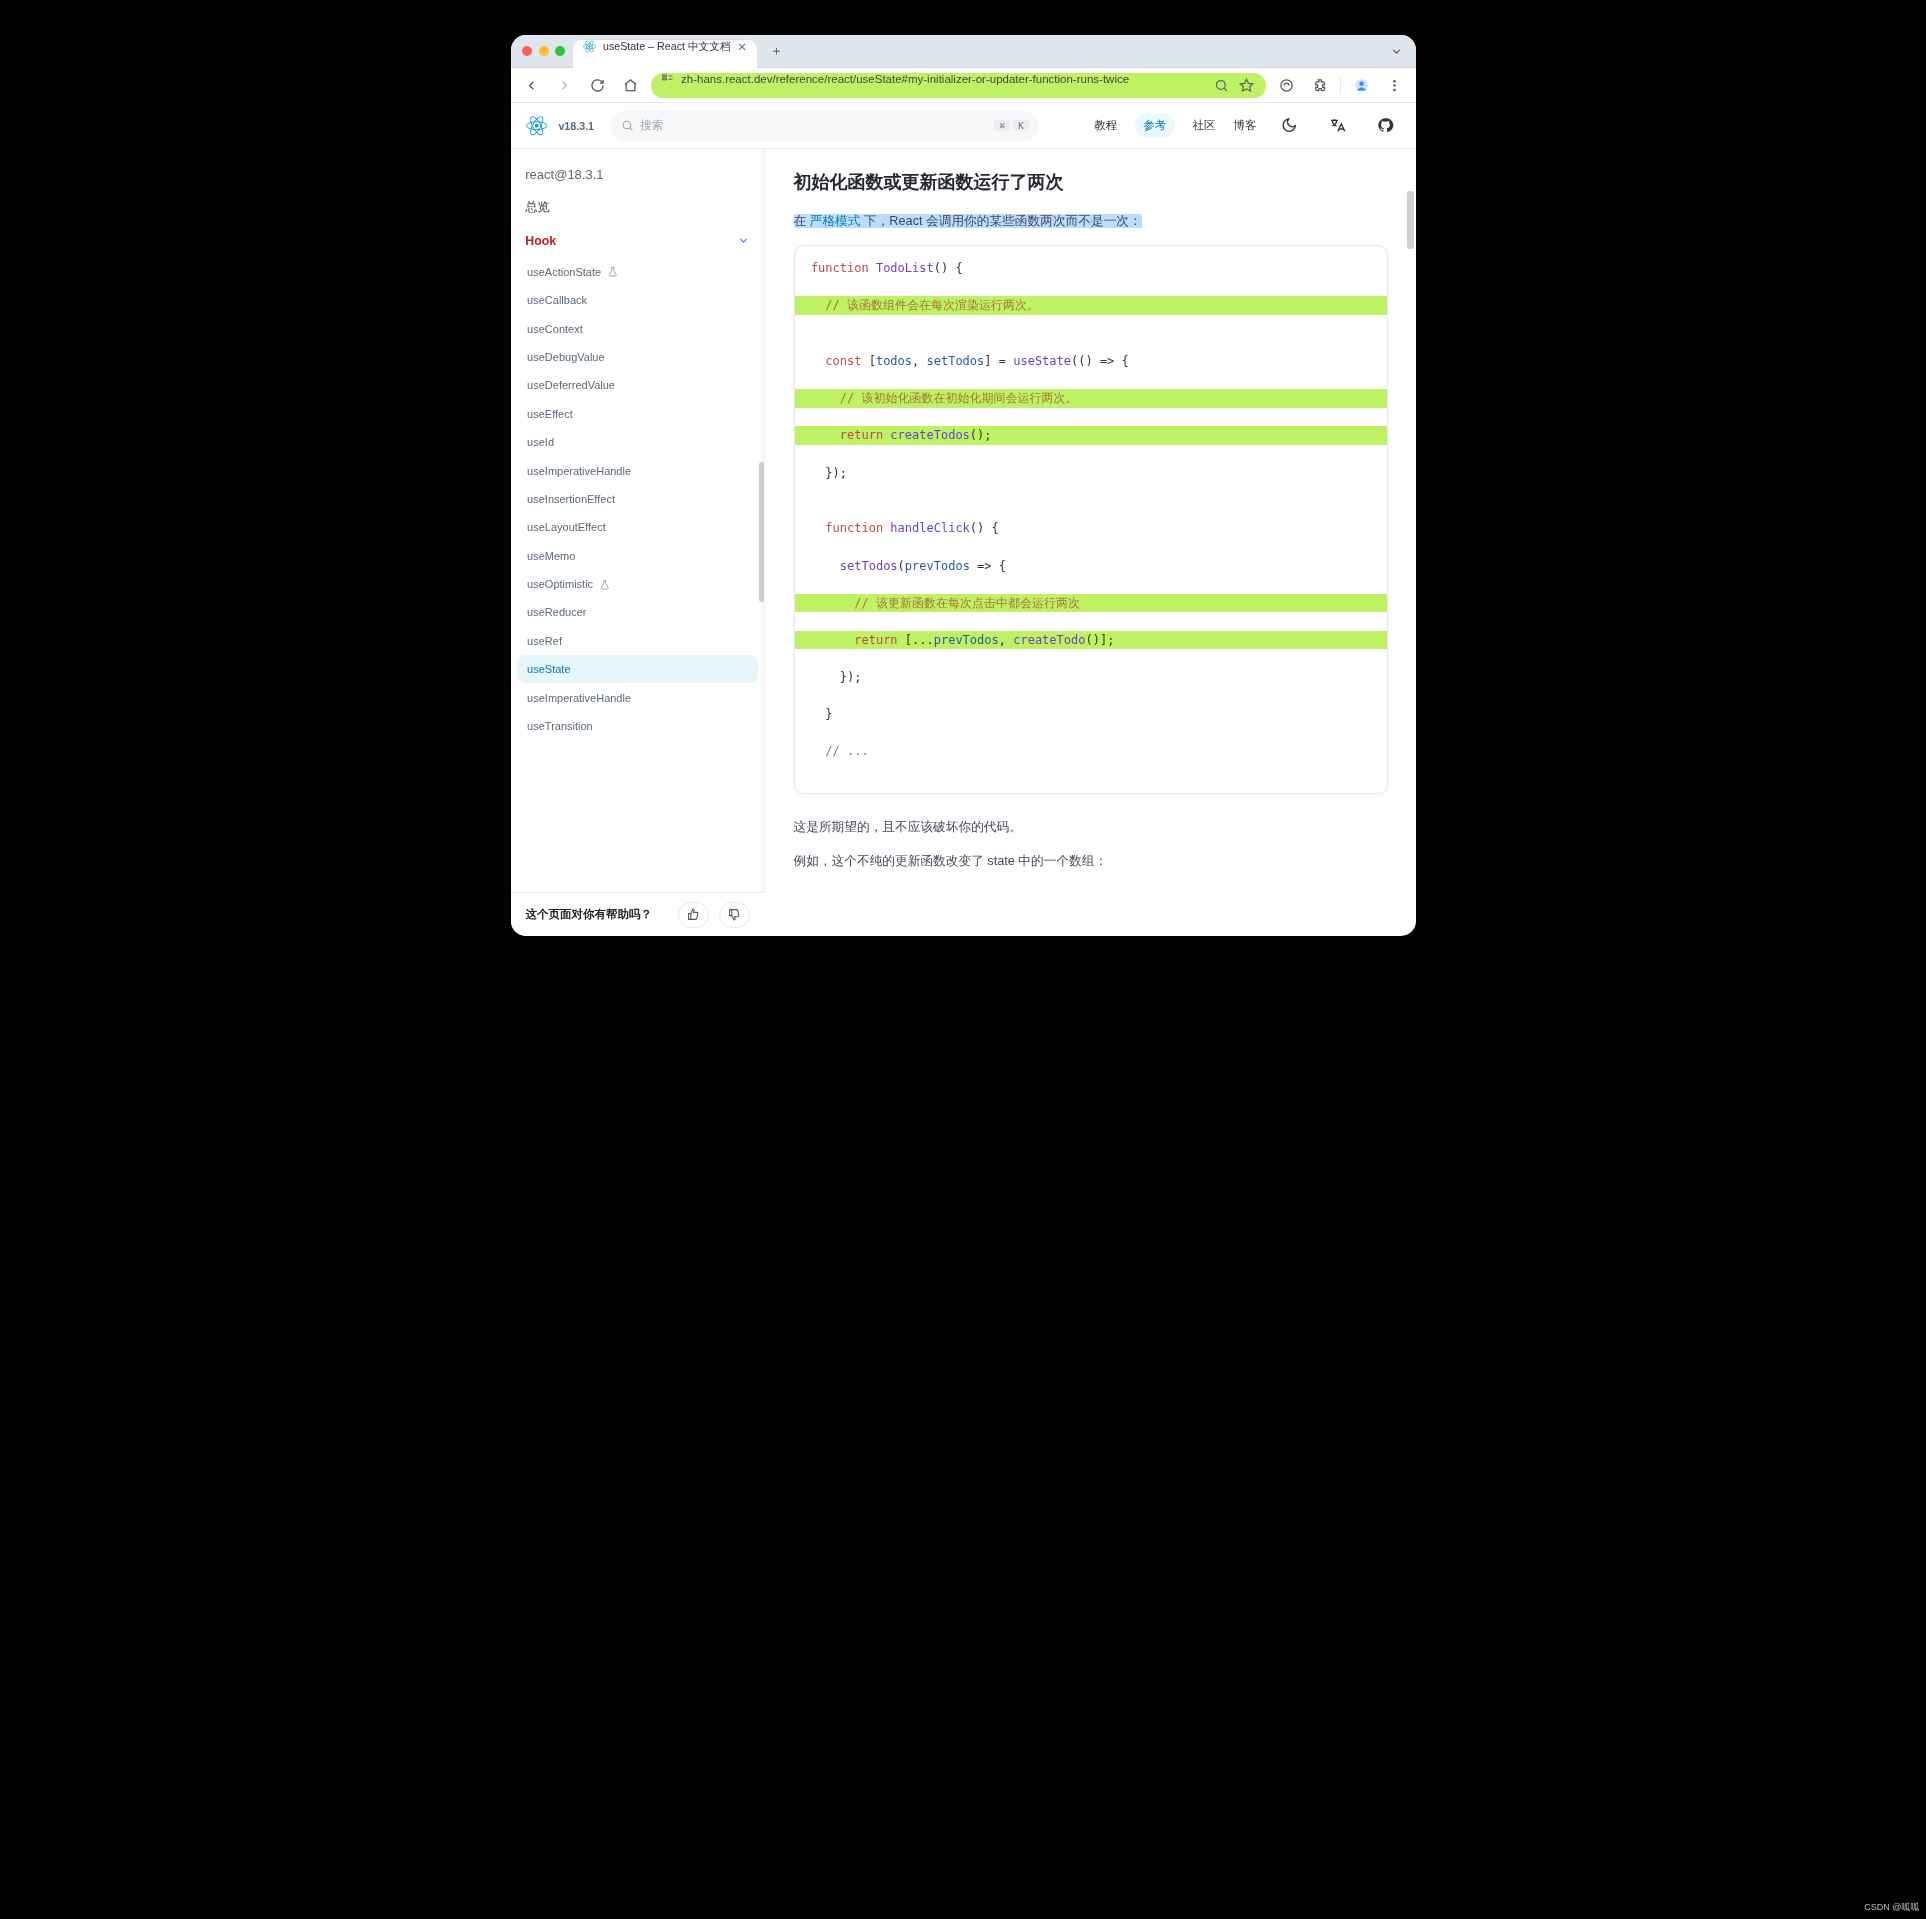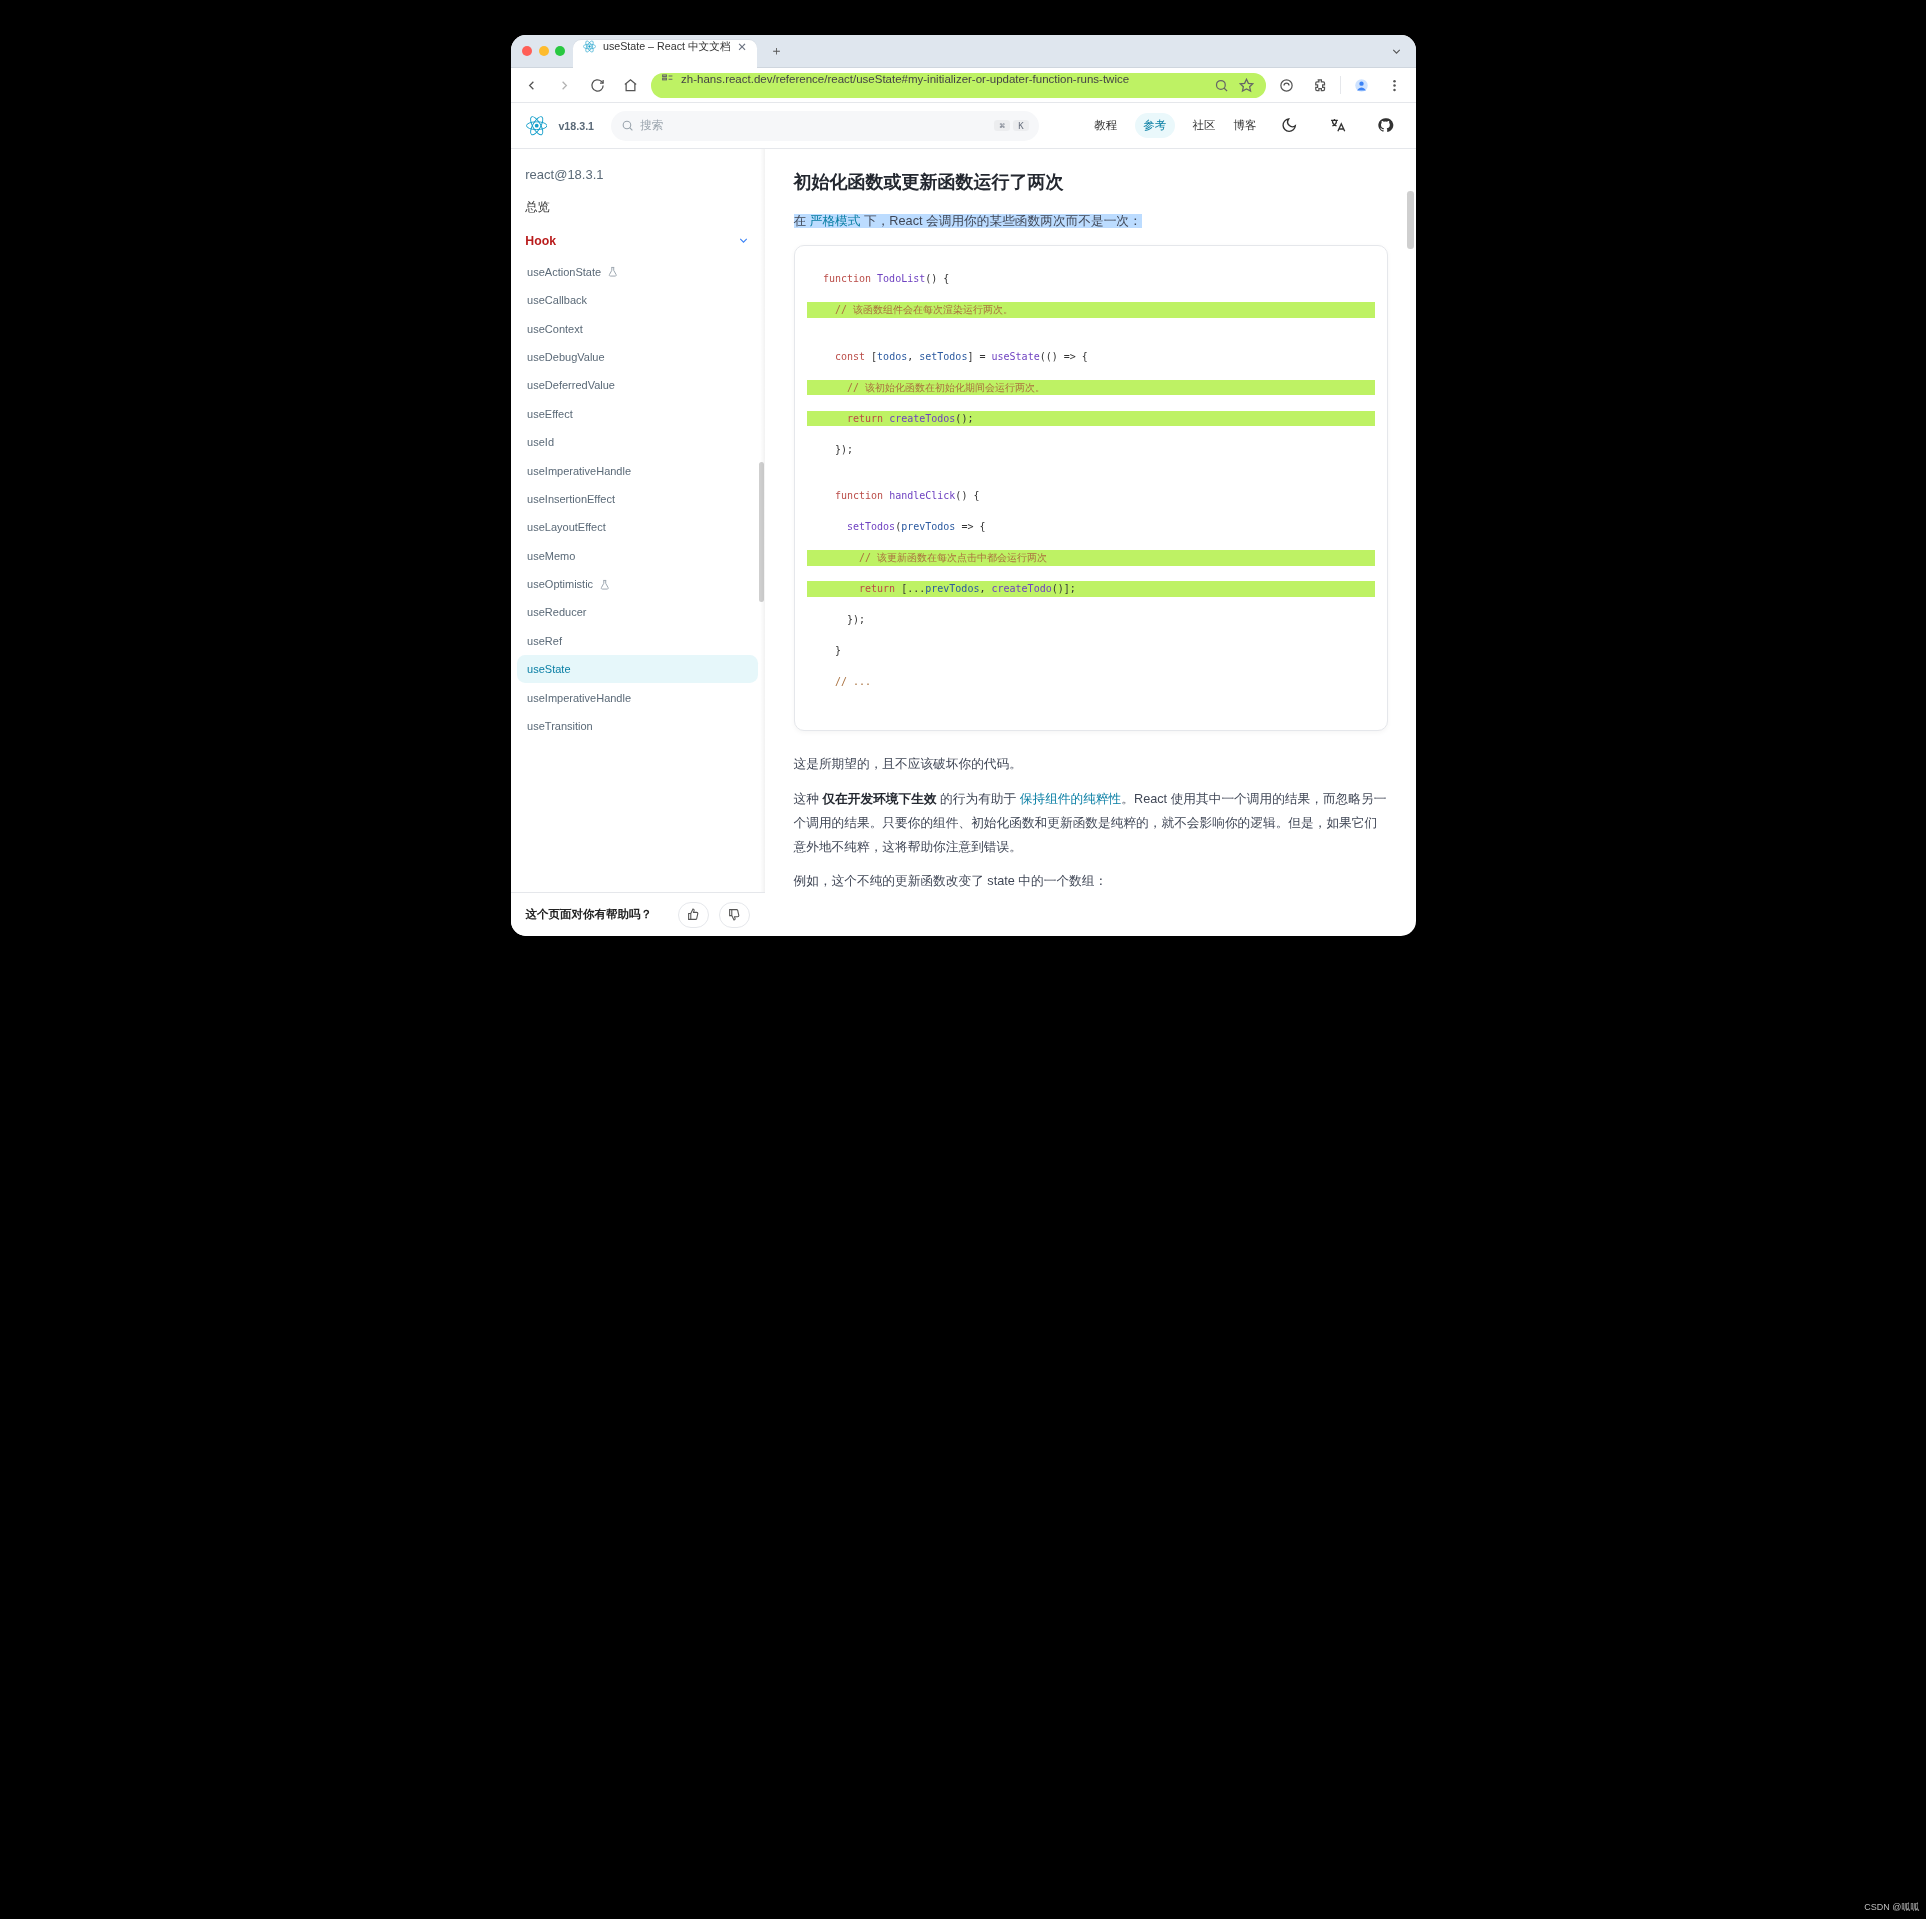--- a/index.html
+++ b/index.html
@@ -67,21 +67,21 @@
   .sb-item.active{background:var(--sidebar-active);color:var(--blue)}
   .sb-flask{color:#9aa4ad}
 
   .content{flex:1;overflow:auto;padding:16.4px 28px 5px 28px;position:relative}
   .content h2{font-size:18px;font-weight:700;margin:5px 0 15px}
   .content p{font-size:12.7px;line-height:1.9;color:#404756;margin:10px 0}
   .content p a{color:var(--blue);text-decoration:none}
   .content p strong{color:#23272f}
   .hl-sel{background:#bcdcff}
   .codeblock{background:var(--code-bg);border:0.8px solid var(--border);border-radius:10px;margin:11.5px 0 21.4px;box-shadow:0 1.6px 5px rgba(0,0,0,.04);padding:13px 0;overflow:hidden}
-  .codeblock pre{margin:12px;font-family:ui-monospace,SFMono-Regular,Menlo,monospace;font-size:10px;line-height:1.55;white-space:pre}
+  .codeblock pre{margin:0;font-family:ui-monospace,SFMono-Regular,Menlo,monospace;font-size:12px;line-height:1.55;white-space:pre}
   .codeblock .line{display:block;padding:0 16.4px}
   .codeblock .hl{background:#bef264}
   .tok-kw{color:var(--kw)}
   .tok-fn{color:var(--fn)}
   .tok-var{color:#2c5aa0}
   .tok-cmt{color:#a9703e}
   .tok-p{color:#333}
 
   .feedback{position:absolute;left:0;right:0;bottom:0;height:44px;background:#fff;border-top:0.8px solid var(--border);display:flex;align-items:center;padding:0 15px;gap:10px;z-index:5}
   .fb-q{font-size:11.5px;font-weight:700;color:#222}
@@ -356,23 +356,20 @@
 <span class="line hl"><span class="tok-cmt">      // 该更新函数在每次点击中都会运行两次</span></span>
 <span class="line hl"><span class="tok-kw">      return</span><span class="tok-p"> [...</span><span class="tok-var">prevTodos</span><span class="tok-p">, </span><span class="tok-fn">createTodo</span><span class="tok-p">()];</span></span>
 <span class="line"><span class="tok-p">    });</span></span>
 <span class="line"><span class="tok-p">  }</span></span>
 <span class="line"><span class="tok-cmt">  // ...</span></span>
 </pre>
       </div>
 
       <p>这是所期望的，且不应该破坏你的代码。</p>
 
-      <p>
-        <span>这种 </span><strong>仅在开发环境下生效</strong><span> 的行为有助于 </span><a>保持组件的纯粹性</a><span>。React 使用其中一个调用的结果，而忽略另一个调用的结果。只要你的组件、初始化函数和更新函数是纯粹的，就不会影响你的逻辑。但是，如果它们意外地不纯粹，这将帮助你注意到错误。</span>
-      </p>
 
       <p>例如，这个不纯的更新函数改变了 state 中的一个数组：</p>
 
     </div>
   </div>
 
   <div class="page-scroll"></div>
 </div>
 
 <div class="watermark">CSDN @呱呱</div>

